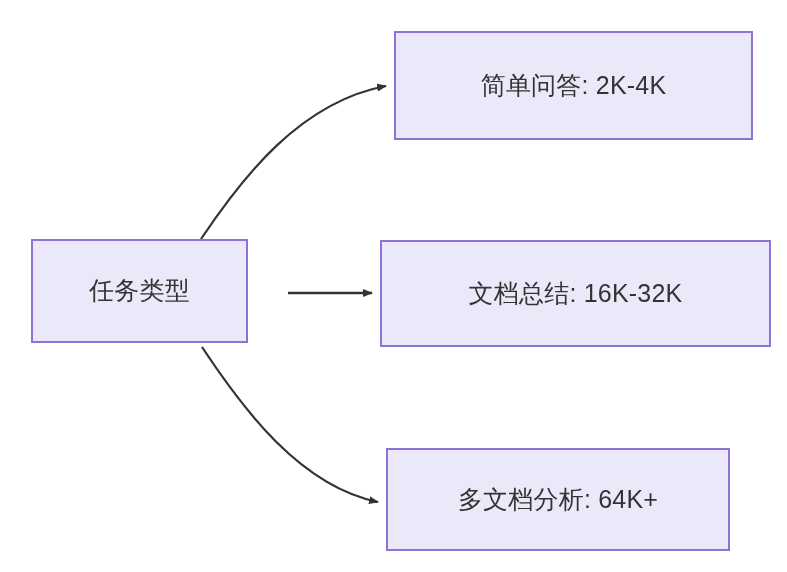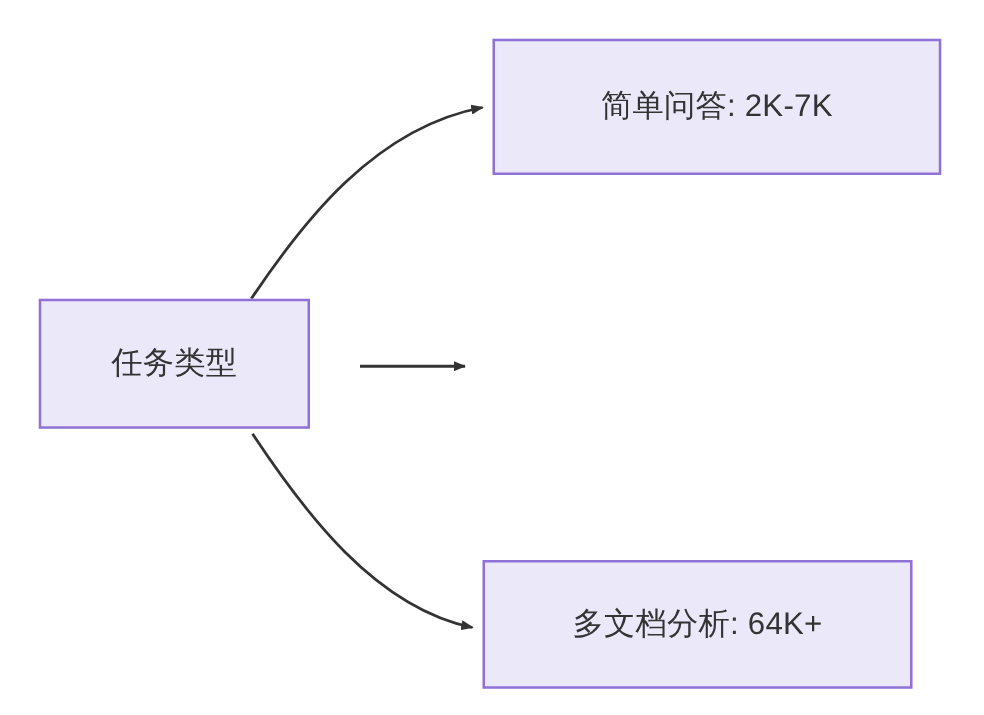--- a/index.html
+++ b/index.html
@@ -88,21 +88,24 @@
     <path d="M 288 293 L 372 293" fill="none" stroke="#333333" stroke-width="2.4" marker-end="url(#arrowhead)"></path>
 
     <path d="M 202 347 C 243 409, 300 486, 378 502" fill="none" stroke="#333333" stroke-width="2.2" marker-end="url(#arrowhead)"></path>
   </svg>
 
   <div class="node" id="node-root">
     <span class="node-label">任务类型</span>
   </div>
 
   <div class="node" id="node-simple-qa">
-    <span class="node-label">简单问答: 2K-7K</span>
+    <span class="node-label">简单问答: 2K-4K</span>
   </div>
 
+  <div class="node" id="node-doc-summary">
+    <span class="node-label">文档总结: 16K-32K</span>
+  </div>
 
   <div class="node" id="node-multi-doc">
     <span class="node-label">多文档分析: 64K+</span>
   </div>
 
 </div>
 
 </body></html>

